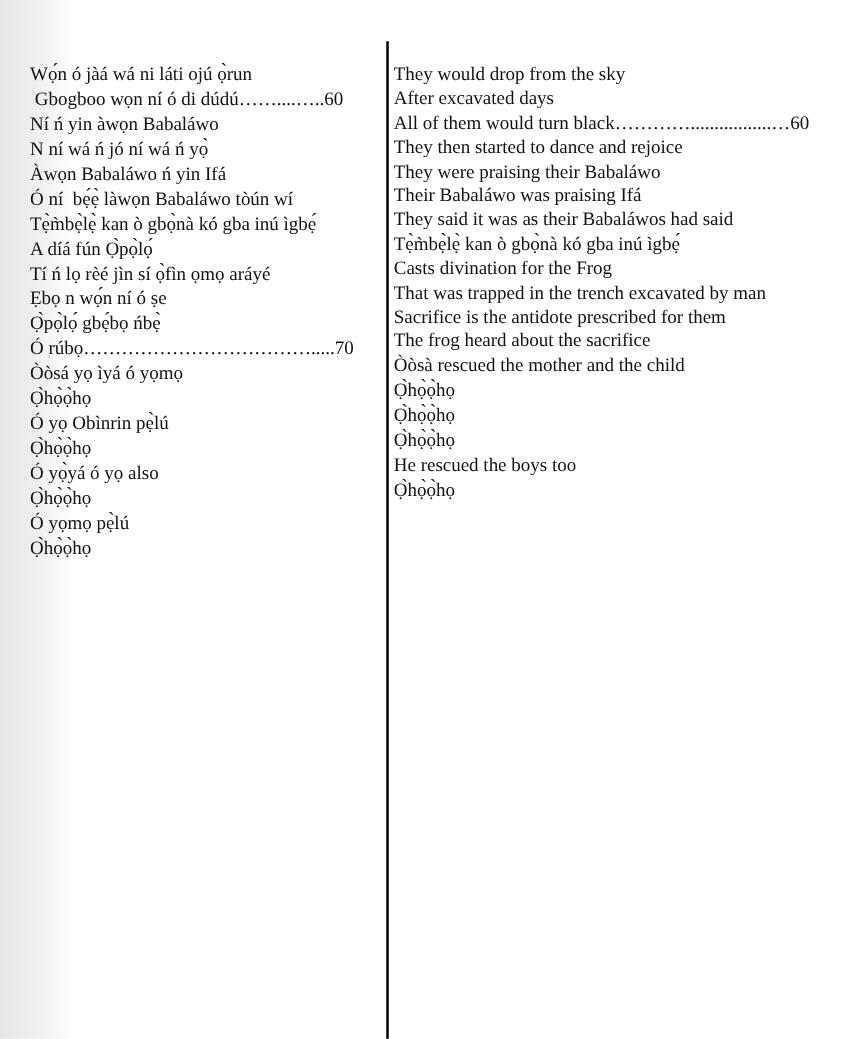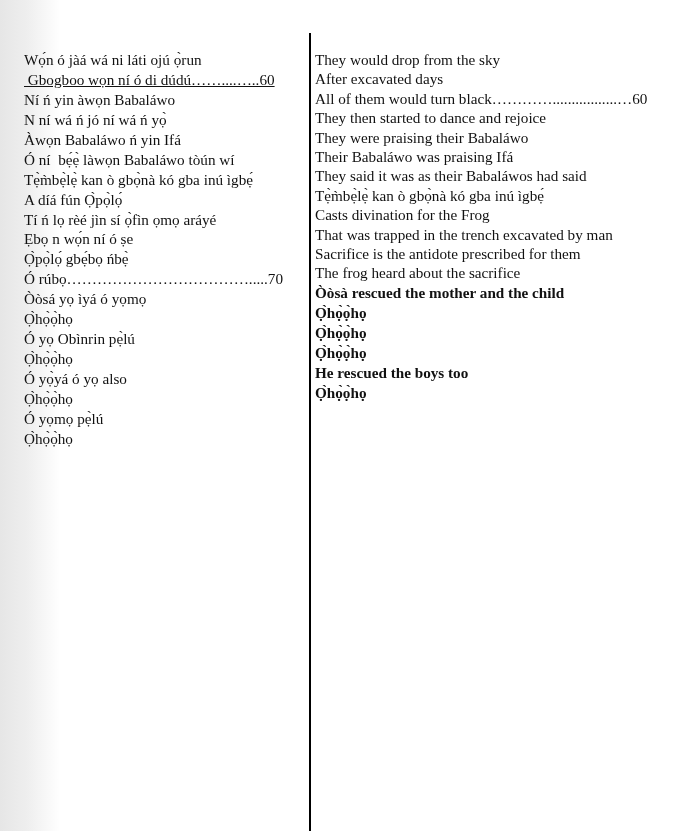--- a/index.html
+++ b/index.html
@@ -41,39 +41,38 @@
       height: 19.95px;
       white-space: nowrap;
     }
     .column.right .line {
       line-height: 19.4px;
       height: 19.4px;
     }
     .column.right .line.tall {
       line-height: 20px;
       height: 20px;
-      font-weight: bold;
     }
     .divider {
       position: absolute;
       left: 309px;
       top: 33px;
       width: 2px;
       height: 798px;
       background: #000000;
     }
   </style>
 </head>
 <body>
 
 <div class="page-shadow"></div>
 
 <div class="column left">
   <div class="line">Wọ́n ó jàá wá ni láti ojú ọ̀run</div>
-  <div class="line" style="white-space:pre;text-decoration:underline;"> Gbogboo wọn ní ó di dúdú……....…..60</div>
+  <div class="line" style="white-space:pre;"> Gbogboo wọn ní ó di dúdú……....…..60</div>
   <div class="line">Ní ń yin àwọn Babaláwo</div>
   <div class="line">N ní wá ń jó ní wá ń yọ̀</div>
   <div class="line">Àwọn Babaláwo ń yin Ifá</div>
   <div class="line" style="white-space:pre;">Ó ní  bẹ́ẹ̀ làwọn Babaláwo tòún wí</div>
   <div class="line">Tẹ̀m̀bẹ̀lẹ̀ kan ò gbọ̀nà kó gba inú ìgbẹ́</div>
   <div class="line">A díá fún Ọ̀pọ̀lọ́</div>
   <div class="line">Tí ń lọ rèé jìn sí ọ̀fìn ọmọ aráyé</div>
   <div class="line">Ẹbọ n wọ́n ní ó ṣe</div>
   <div class="line">Ọ̀pọ̀lọ́ gbẹ́bọ ńbẹ̀</div>
   <div class="line">Ó rúbọ……………………………….....70</div>

